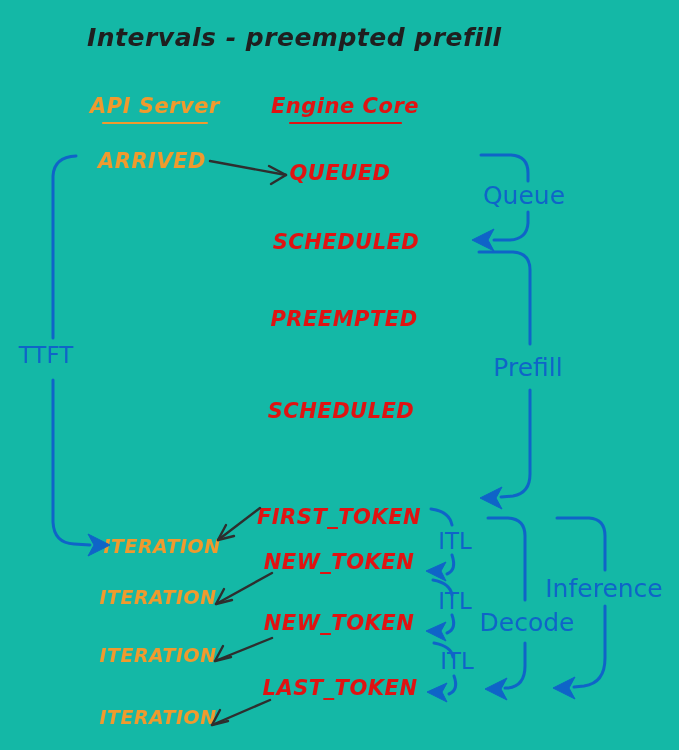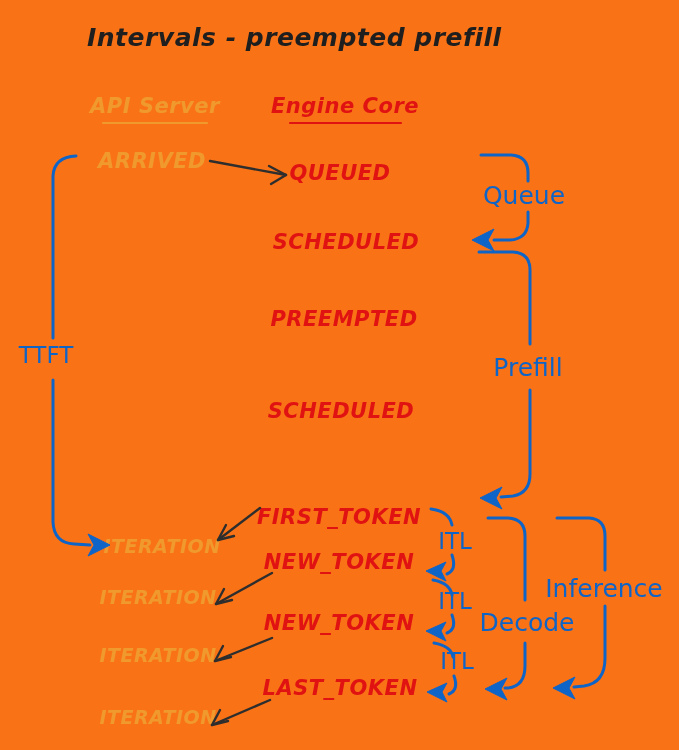--- a/index.html
+++ b/index.html
@@ -1,16 +1,16 @@
 <!DOCTYPE html>
 <html><head>
 <meta charset="utf-8">
 <style>
   html,body{margin:0;padding:0;background:#ffffff;}
-  .canvas{width:679px;height:750px;position:relative;background:#f97316;overflow:hidden;}
+  .canvas{width:679px;height:750px;position:relative;background:#14b8a6;overflow:hidden;}
   svg{display:block;}
   text{font-family:"DejaVu Sans","Liberation Sans",sans-serif;}
   .title{font-size:25px;font-style:italic;font-weight:700;fill:#1f1f1f;letter-spacing:.5px;}
   .hdr{font-size:21px;font-style:italic;font-weight:700;letter-spacing:.5px;}
   .hdr.orange{fill:#F09A2E;}
   .hdr.red{fill:#E01312;}
   .evt{font-size:21px;font-style:italic;font-weight:600;letter-spacing:.5px;}
   .evt.red{fill:#E01312;}
   .evt.orange{fill:#F09A2E;}
   .iter{font-size:19px;font-style:italic;font-weight:600;fill:#F09A2E;letter-spacing:.5px;}

